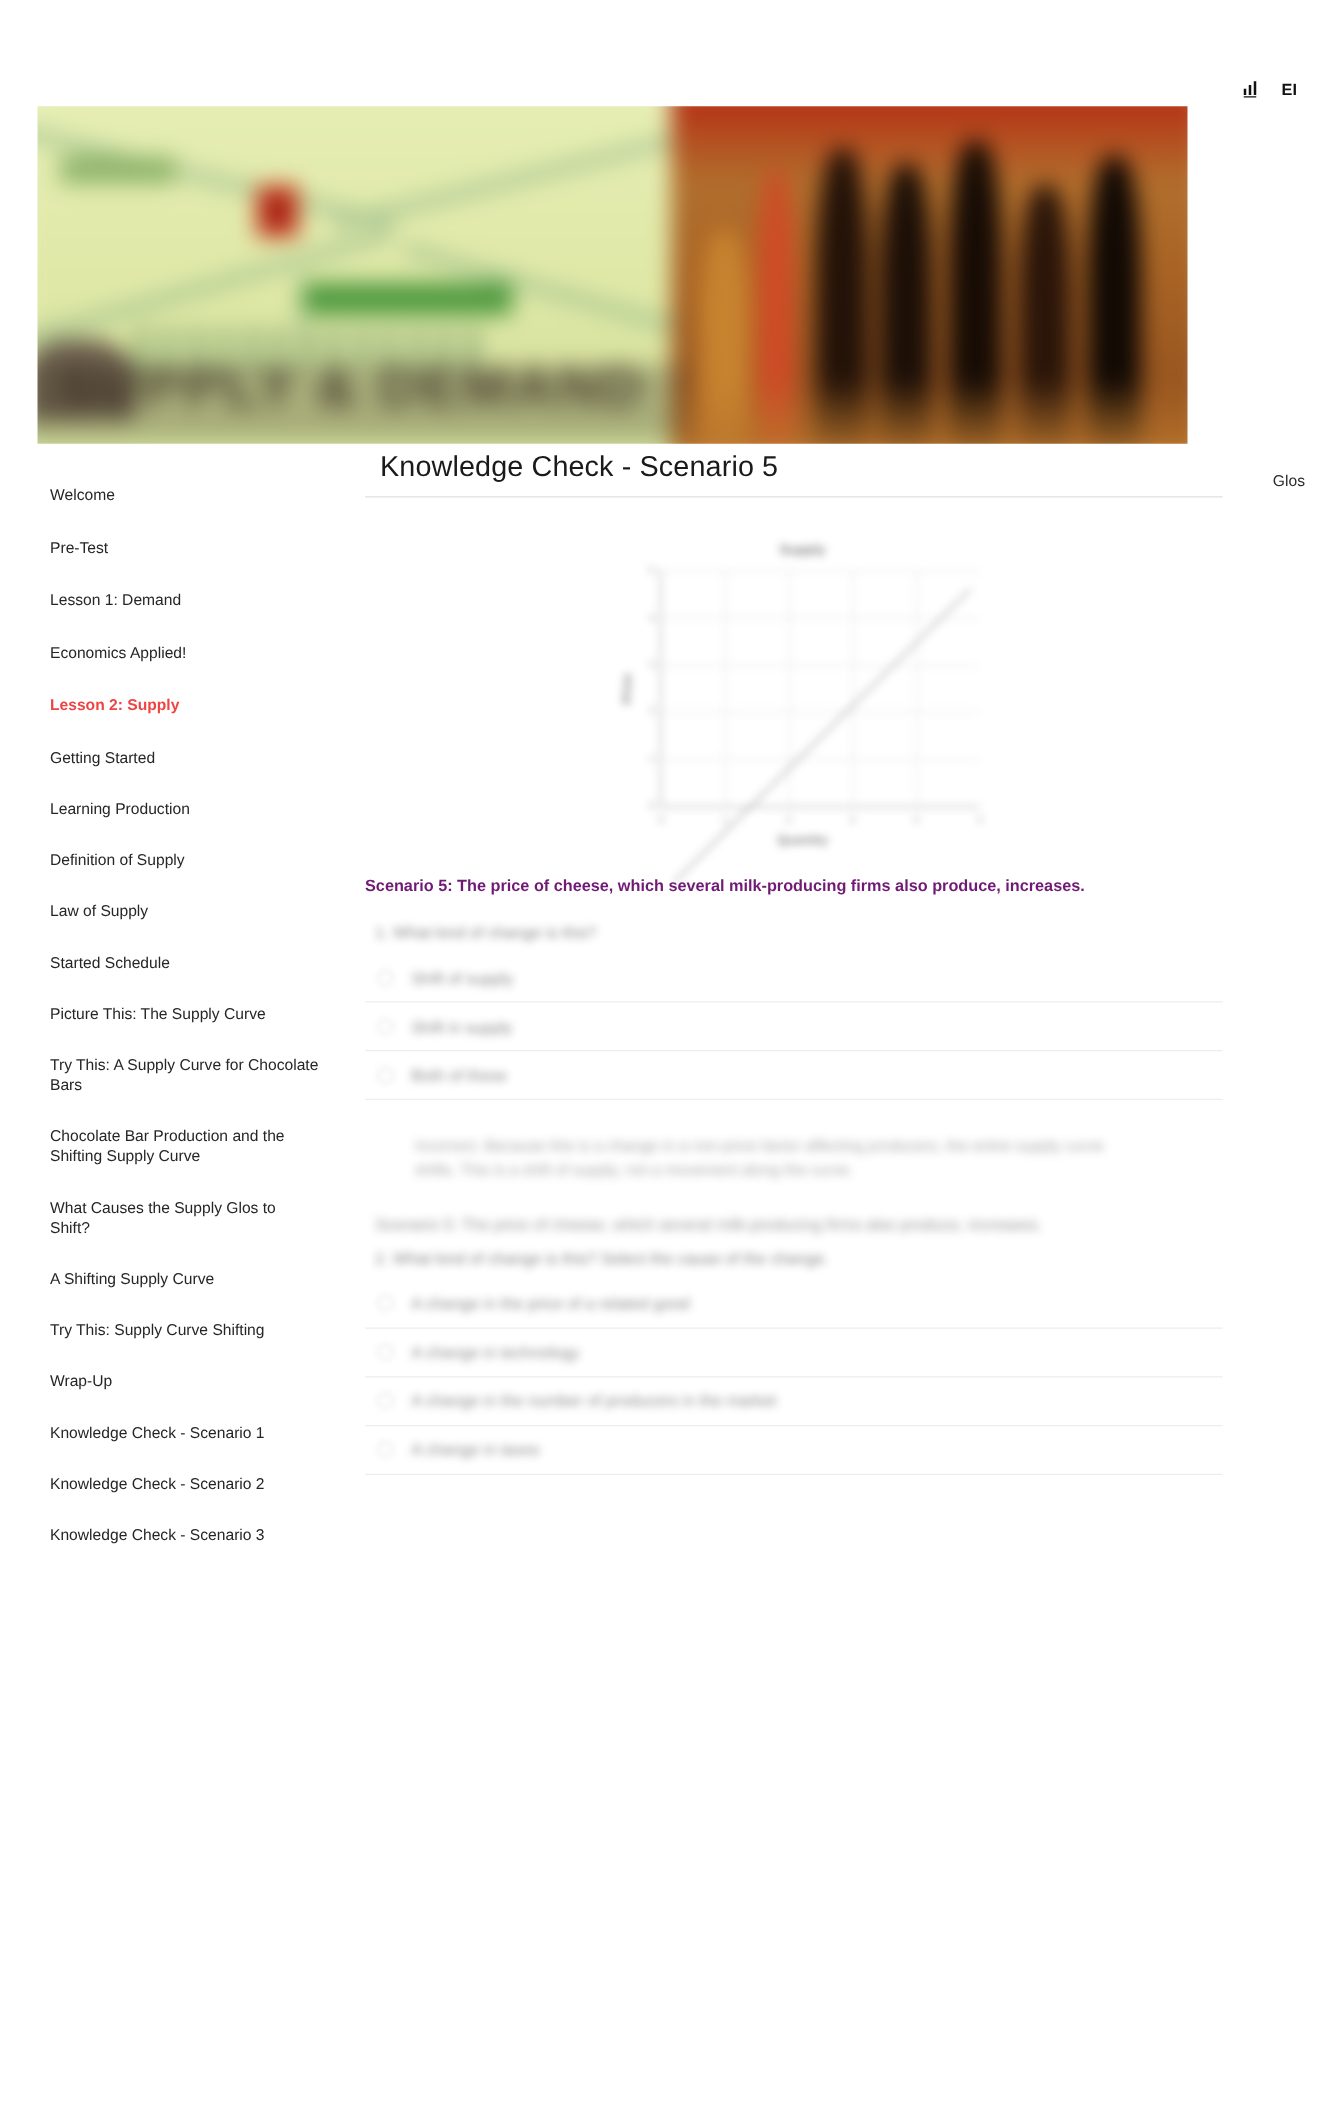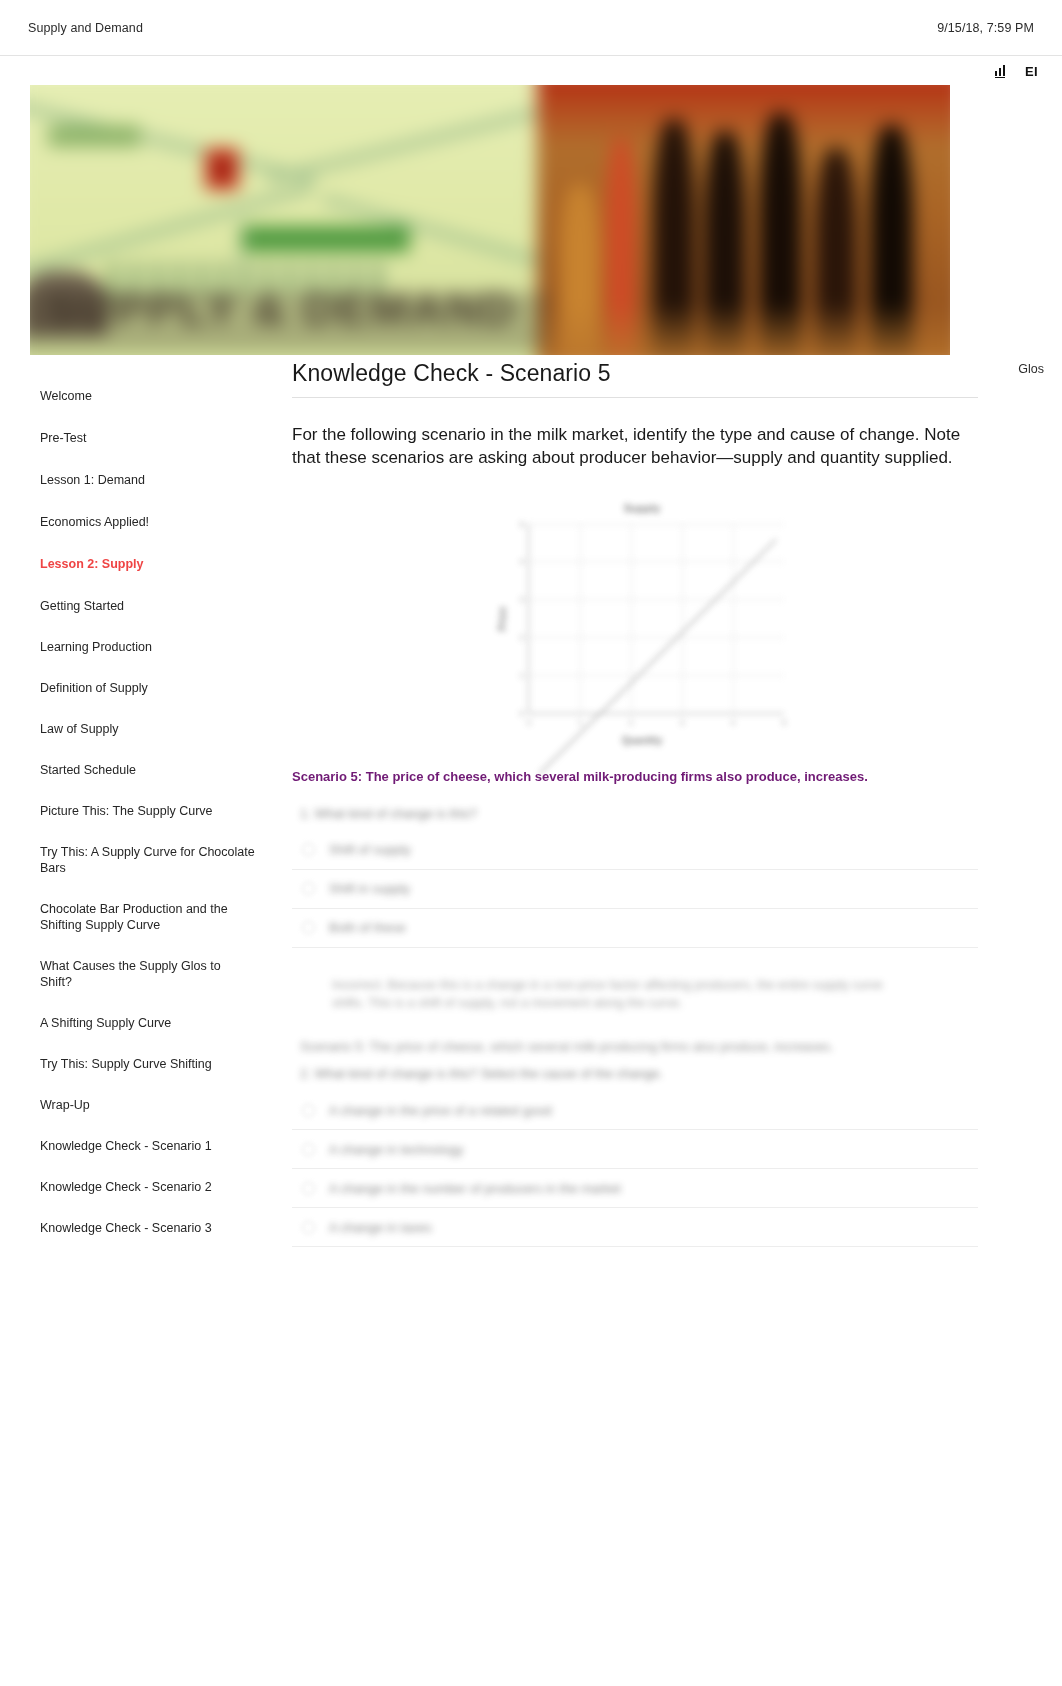--- a/index.html
+++ b/index.html
@@ -224,21 +224,21 @@
     left: 0;
     bottom: 6%;
     width: 56%;
     height: 20%;
     background: rgba(70,58,44,.30);
   }
 
   
   .glossary {
     position: absolute;
-    top: 362px;
+    top: 378px;
     right: 18px;
     font-size: 12.5px;
     color: #2b2b2b;
     z-index: 5;
   }
 
   
   .sidebar {
     position: absolute;
     top: 378px;
@@ -264,21 +264,21 @@
   .content {
     position: absolute;
     top: 360px;
     left: 292px;
     width: 686px;
   }
   .page-title {
     font-size: 23px;
     font-weight: normal;
     color: #1a1a1a;
-    margin: 0 0 10px 0;
+    margin: 0 0 10px 12px;
     letter-spacing: .1px;
   }
   .title-rule {
     height: 1px;
     background: #e0e0e0;
     margin: 0 0 26px 0;
   }
   .intro {
     font-size: 17px;
     line-height: 1.34;
@@ -429,24 +429,20 @@
     margin: 0 0 12px 8px;
     filter: blur(3.8px);
     opacity: .55;
   }
 </style>
 </head>
 <body>
 
 <div class="page">
 
-  <div class="print-header">
-    <div class="ph-left">Supply and Demand</div>
-    <div class="ph-right">9/15/18, 7:59 PM</div>
-  </div>
 
   <div class="brandmark">
     <span class="bm-bars">
         <i></i>
         <i></i>
         <i></i>
       </span>
     <span class="bm-text">EI</span>
   </div>
 
@@ -503,21 +499,20 @@
     <div class="nav-item tight">Knowledge Check - Scenario 1</div>
     <div class="nav-item tight">Knowledge Check - Scenario 2</div>
     <div class="nav-item tight">Knowledge Check - Scenario 3</div>
   </nav>
 
   <main class="content">
 
     <h1 class="page-title">Knowledge Check - Scenario 5</h1>
     <div class="title-rule"></div>
 
-    <p class="intro">For the following scenario in the milk market, identify the type and cause of change. Note that these scenarios are asking about producer behavior—supply and quantity supplied.</p>
 
     <div class="chart-wrap">
       <div class="chart">
         <div class="c-title">Supply</div>
         <div class="c-ylabel">Price</div>
         <div class="c-plot">
           <span class="c-grid-h" style="top:0%"></span>
           <span class="c-grid-h" style="top:20%"></span>
           <span class="c-grid-h" style="top:40%"></span>
           <span class="c-grid-h" style="top:60%"></span>

